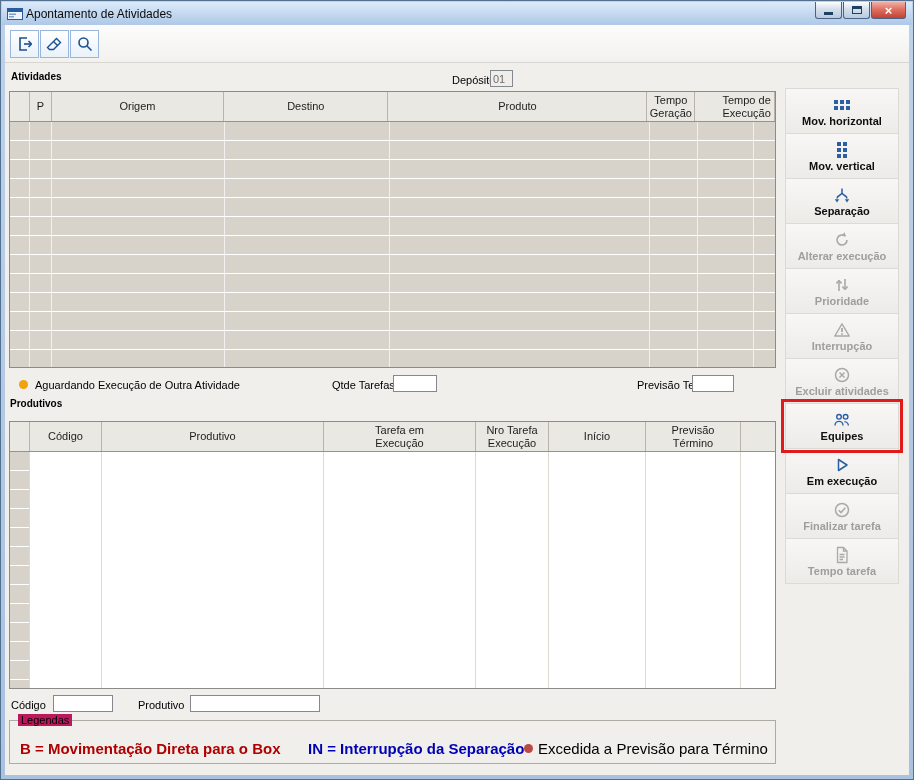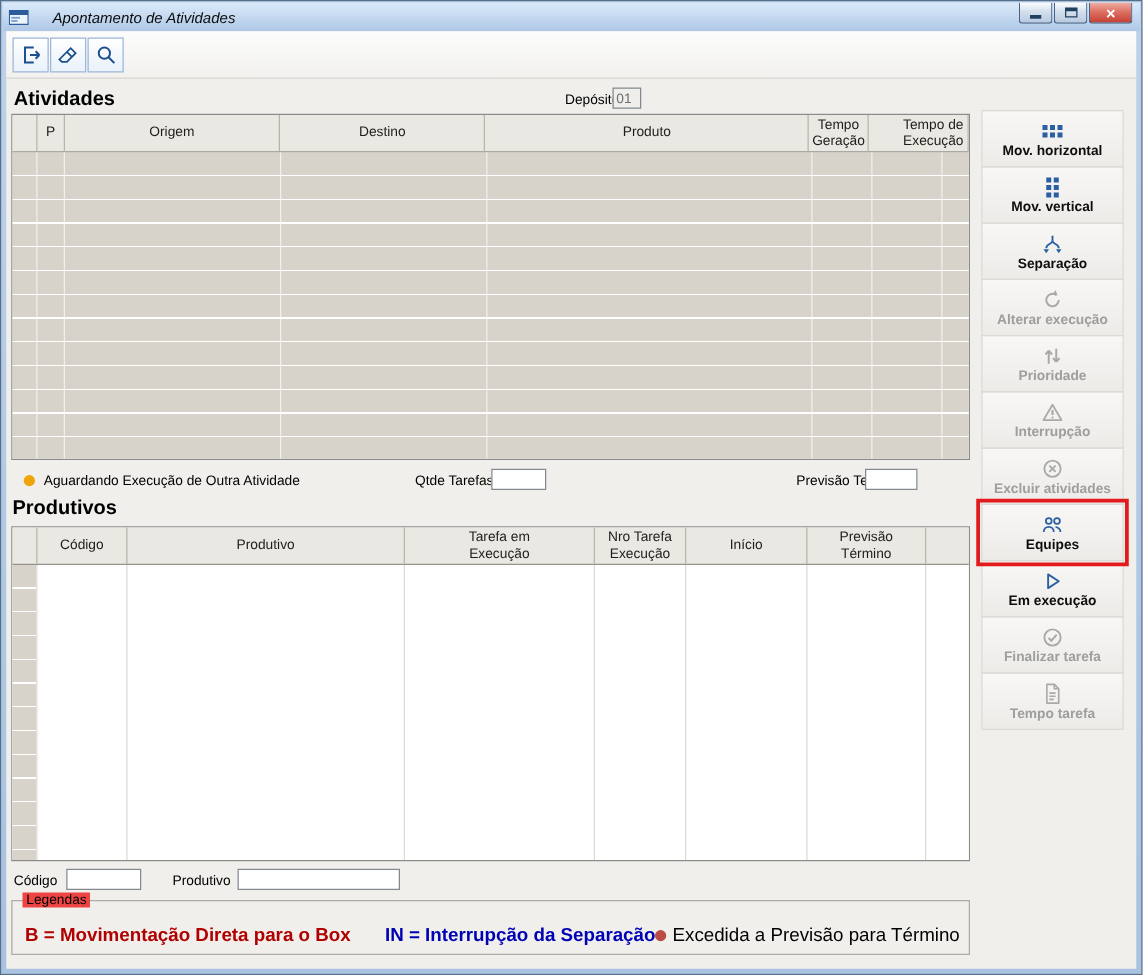--- a/index.html
+++ b/index.html
@@ -8,42 +8,42 @@
 
   .window { position:absolute; left:0; top:0; width:914px; height:780px;
             background:linear-gradient(#bdd1ea,#a9c2e0); border:1px solid #54708f; }
 
   
   .titlebar { position:absolute; left:1px; top:1px; right:1px; height:23px;
               background:linear-gradient(#dcebfb,#c2d7ef 55%,#aec8e6);
               display:flex; align-items:center; padding:0 5px; }
   .app-icon { width:16px; height:14px; display:inline-block; }
   .app-icon svg { width:16px; height:14px; }
-  .title-text { margin-left:19px; font-size:12px; color:#0b0b0b;font-style:italic; }
+  .title-text { margin-left:3px; font-size:12px; color:#0b0b0b; }
   #caption-buttons { position:absolute; right:6px; top:0; display:flex; }
   .cap { width:27px; height:17px; margin-left:1px; border:1px solid #4a6284; border-top:none;
          border-radius:0 0 3px 3px; background:linear-gradient(#fdfefe,#d4dfec 45%,#b9cadf);
          display:flex; align-items:center; justify-content:center; cursor:pointer; }
   .cap.close { width:35px; background:linear-gradient(#f0b1a6,#dd7264 45%,#c44133); }
   .g-min { width:9px; height:3px; background:#20405f; margin-top:7px; }
   .g-max { width:10px; height:8px; border:1px solid #20405f; border-top-width:3px; }
   .g-close { color:#fff; font-weight:bold; font-size:13px; line-height:15px; }
 
   
   .client { position:absolute; left:4px; top:24px; right:4px; bottom:4px; background:#f0efec; overflow:hidden; }
 
   .toolbar { position:absolute; left:0; top:0; width:100%; height:38px;
              background:linear-gradient(#fcfcfc,#f2f1ee); border-bottom:1px solid #d8d6d2;
              display:flex; align-items:center; padding-left:5px; }
   #toolbar-buttons { display:flex; }
   .tbtn { width:29px; height:28px; border:1px solid #9ab6da; background:linear-gradient(#ffffff,#e9f1fa);
           display:flex; align-items:center; justify-content:center; margin-right:1px; cursor:pointer; }
   .ticon, .ticon svg { width:18px; height:18px; display:block; }
 
-  .section-label { position:absolute; font-weight:bold; font-size:16px; }
+  .section-label { position:absolute; font-weight:bold; font-size:10px; }
   #atividades-label { left:6px; top:46px; }
   #produtivos-label { left:5px; top:373px; }
 
   .flabel { position:absolute; font-size:11px; }
   .field { position:absolute; height:17px; border:1px solid #83898f; background:#fff;
            font-family:"Liberation Sans",sans-serif; font-size:11px; padding:0 2px; }
   .field.disabled { background:#efeeea; color:#6e6e6e; }
 
   #deposito-label { left:447px; top:49px; }
   #deposito-input { left:485px; top:45px; width:23px; }
@@ -75,21 +75,21 @@
   #previsao-input { left:687px; top:350px; width:42px; }
 
   
   #codigo-label { left:6px; top:674px; }
   #codigo-input { left:48px; top:670px; width:60px; }
   #produtivo-label { left:133px; top:674px; }
   #produtivo-input { left:185px; top:670px; width:130px; }
 
   
   .groupbox { position:absolute; left:4px; top:695px; width:767px; height:44px; border:1px solid #aeaba3; }
-  .gb-title { position:absolute; left:8px; top:-7px; background:#ef4444; padding:0 3px; font-size:11px; }
+  .gb-title { position:absolute; left:8px; top:-7px; background:#be185d; padding:0 3px; font-size:11px; }
   #legend-row { position:absolute; left:0; top:19px; width:100%; height:14px; }
   .legend-item { position:absolute; display:flex; align-items:center; gap:5px; font-size:15px; white-space:nowrap; }
   .ldot { width:9px; height:9px; border-radius:50%; display:inline-block; }
 
   
   #sidebar { position:absolute; left:780px; top:64px; width:114px; }
   .sbtn { height:46px; margin-top:-1px; border:1px solid #dcdad6; background:linear-gradient(#f8f7f5,#ecebe8);
           display:flex; flex-direction:column; align-items:center; justify-content:center; gap:1px; cursor:pointer; }
   .sicon { width:18px; height:18px; color:#2b5fa3; }
   .sicon svg { width:18px; height:18px; display:block; }

